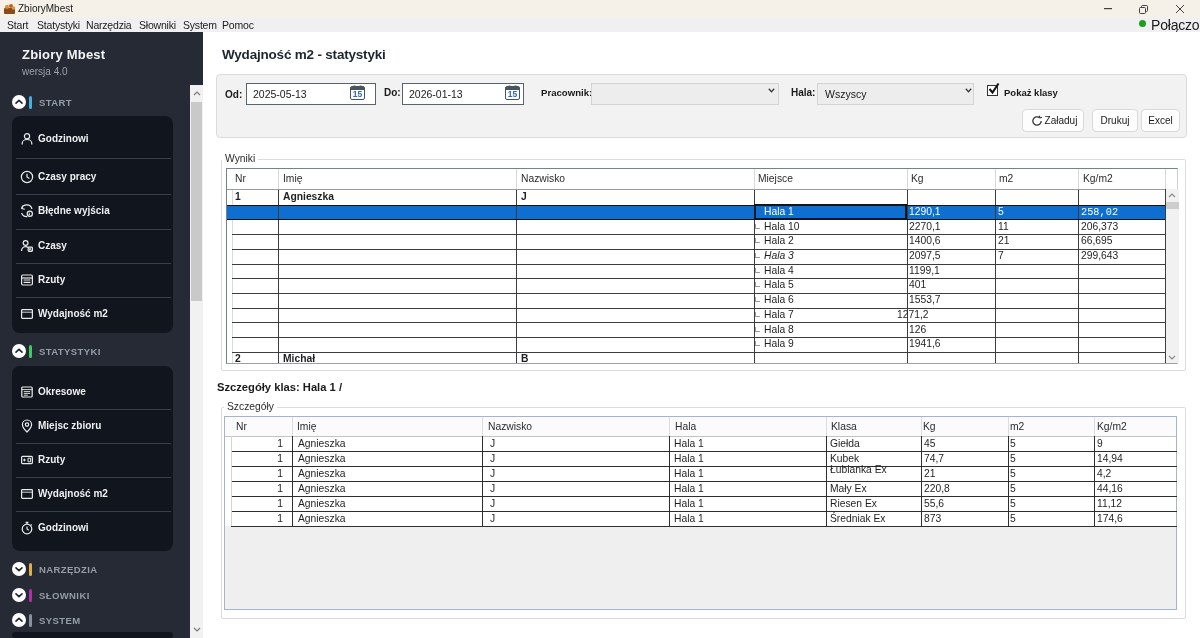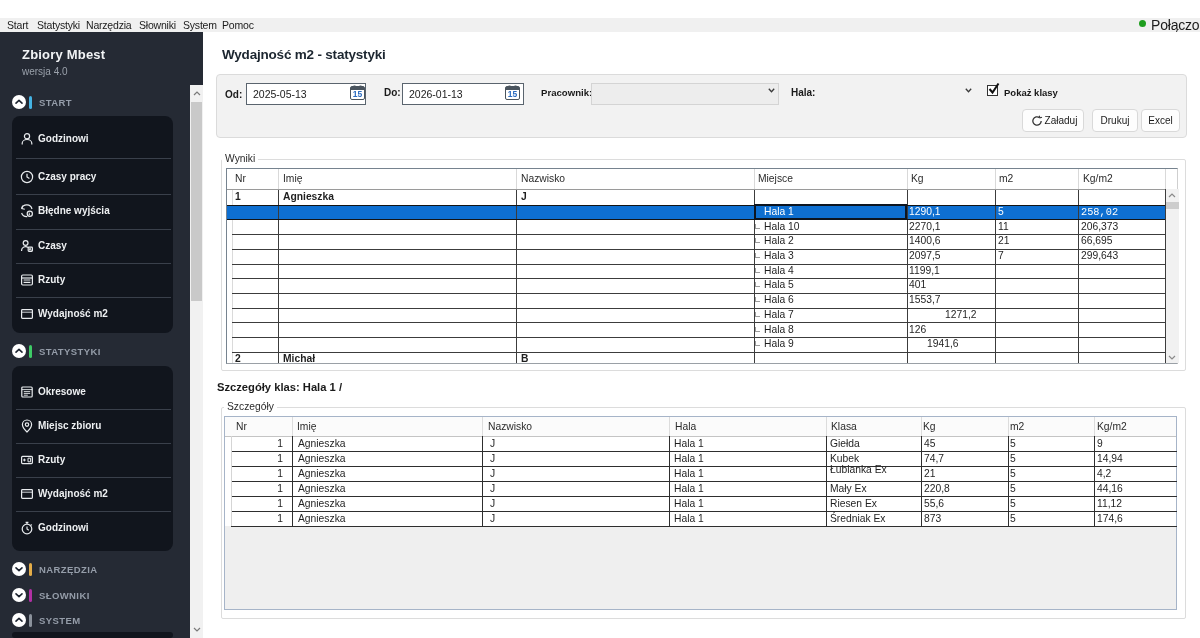--- a/index.html
+++ b/index.html
@@ -47,20 +47,39 @@
   .gbox { position:absolute; border:1px solid #dcdcdc; border-radius:2px; }
   .glabel { position:absolute; font-size:10.3px; color:#2a2a2a; background:#fff; padding:0 3px; }
 
   
   .cell { position:absolute; font-size:10.3px; color:#1f1f1f; white-space:nowrap; }
 </style>
 </head>
 <body>
 <div id="app">
 
+  <div id="titlebar">
+    <svg class="abs" style="left:3px;top:3px" width="13" height="12" viewBox="0 0 13 12">
+      <rect x="1" y="5" width="11" height="6" rx="1" fill="#8a4a1f"></rect>
+      <circle cx="4" cy="4" r="2" fill="#d98a2b"></circle>
+      <circle cx="8" cy="3" r="2" fill="#c2601e"></circle>
+      <circle cx="10.5" cy="5" r="1.8" fill="#e09a3a"></circle>
+    </svg>
+    <div class="apptitle">ZbioryMbest</div>
+    <svg class="winbtn" style="left:1104px;top:8px" width="8" height="2">
+        <rect width="8" height="1.2" fill="#404040"></rect>
+      </svg>
+    <svg class="winbtn" style="left:1139px;top:5px" width="9" height="9" viewBox="0 0 9 9" fill="none" stroke="#404040" stroke-width="1">
+      <rect x="0.5" y="2.5" width="6" height="6" rx="1"></rect>
+      <path d="M2.5 2.5 v-1 a1 1 0 0 1 1 -1 h4 a1 1 0 0 1 1 1 v4 a1 1 0 0 1 -1 1 h-1"></path>
+    </svg>
+    <svg class="winbtn" style="left:1176px;top:5px" width="8" height="8" viewBox="0 0 8 8" stroke="#404040" stroke-width="1">
+        <path d="M0 0 L8 8 M8 0 L0 8"></path>
+      </svg>
+  </div>
 
   <div id="menubar">
     <div class="menuitem" style="left:7px">Start</div>
     <div class="menuitem" style="left:37px">Statystyki</div>
     <div class="menuitem" style="left:86px">Narzędzia</div>
     <div class="menuitem" style="left:139px">Słowniki</div>
     <div class="menuitem" style="left:183px">System</div>
     <div class="menuitem" style="left:222px">Pomoc</div>
     <div class="abs" style="left:1139px;top:2px;width:7px;height:7px;border-radius:50%;background:#1e9e1e"></div>
     <div class="menuitem" style="left:1151px;font-size:14px">Połączona</div>
@@ -226,21 +245,21 @@
           <path d="M1 1 L4 4 L7 1" fill="none" stroke="#7a7a7a" stroke-width="1.2"></path>
         </svg>
     </div>
   </div>
 
   <div id="main">
     <div id="h1">Wydajność m2 - statystyki</div>
     <div id="fpanel"></div>
 
     <div class="flabel" style="left:22px;top:57px">Od:</div>
-    <div class="finput" style="left:43px;width:120px">2025-05-13</div>
+    <div class="finput" style="left:43px;width:130px">2025-05-13</div>
     <svg class="abs" style="left:147px;top:53px" width="15" height="15" viewBox="0 0 15 15">
         <rect x="0.5" y="1.5" width="14" height="13" rx="1.5" fill="#fff" stroke="#4a545e"></rect>
         <rect x="1" y="2" width="13" height="3" fill="#4a545e"></rect>
         <rect x="3.5" y="0.5" width="2" height="2.6" fill="#4a545e"></rect>
         <rect x="9.5" y="0.5" width="2" height="2.6" fill="#4a545e"></rect>
         <text x="7.5" y="12.2" font-size="8.5" font-weight="bold" fill="#2a6bc0" text-anchor="middle" font-family="Liberation Sans">15</text>
       </svg>
     <div class="flabel" style="left:181px;top:55px">Do:</div>
     <div class="finput" style="left:199px;width:122px">2026-01-13</div>
     <svg class="abs" style="left:302px;top:53px" width="15" height="15" viewBox="0 0 15 15">
@@ -249,20 +268,21 @@
         <rect x="3.5" y="0.5" width="2" height="2.6" fill="#4a545e"></rect>
         <rect x="9.5" y="0.5" width="2" height="2.6" fill="#4a545e"></rect>
         <text x="7.5" y="12.2" font-size="8.5" font-weight="bold" fill="#2a6bc0" text-anchor="middle" font-family="Liberation Sans">15</text>
       </svg>
     <div class="flabel" style="left:338px;top:55px;font-size:9.6px">Pracownik:</div>
     <div class="fcombo" style="left:388px;width:188px"></div>
     <svg class="abs" style="left:565px;top:56px" width="7" height="5" viewBox="0 0 7 5">
         <path d="M0.8 0.8 L3.5 3.8 L6.2 0.8" fill="none" stroke="#3a3a3a" stroke-width="1.3"></path>
       </svg>
     <div class="flabel" style="left:588px;top:55px">Hala:</div>
+    <div class="fcombo" style="left:614px;width:157px">Wszyscy</div>
     <svg class="abs" style="left:762px;top:56px" width="7" height="5" viewBox="0 0 7 5">
         <path d="M0.8 0.8 L3.5 3.8 L6.2 0.8" fill="none" stroke="#3a3a3a" stroke-width="1.3"></path>
       </svg>
     <div class="abs" style="left:784px;top:53px;width:11px;height:11px;background:#fff;border:1px solid #333"></div>
     <svg class="abs" style="left:785px;top:50px" width="12" height="13" viewBox="0 0 12 13">
         <path d="M1.5 7 L4.5 10.5 L10.5 1.5" fill="none" stroke="#111" stroke-width="2"></path>
       </svg>
     <div class="flabel" style="left:801px;top:55px;font-size:9.5px">Pokaż klasy</div>
 
     <div class="btn" style="left:819px;width:62px">
@@ -323,42 +343,42 @@
       <div class="cell" style="left:537px;top:51.6px;">Hala 10</div>
       <div class="cell" style="left:682px;top:51.6px;">2270,1</div>
       <div class="cell" style="left:771px;top:51.6px;">11</div>
       <div class="cell" style="left:854px;top:51.6px;">206,373</div>
       <div class="abs" style="left:528px;top:69.3px;width:5px;height:5px;border-left:1px solid #9a9a9a;border-bottom:1px solid #9a9a9a"></div>
       <div class="cell" style="left:537px;top:66.3px;">Hala 2</div>
       <div class="cell" style="left:682px;top:66.3px;">1400,6</div>
       <div class="cell" style="left:771px;top:66.3px;">21</div>
       <div class="cell" style="left:854px;top:66.3px;">66,695</div>
       <div class="abs" style="left:528px;top:84.0px;width:5px;height:5px;border-left:1px solid #9a9a9a;border-bottom:1px solid #9a9a9a"></div>
-      <div class="cell" style="left:537px;top:81.0px;">Hala 3</div>
+      <div class="cell" style="left:537px;top:81.0px;font-style:italic;">Hala 3</div>
       <div class="cell" style="left:682px;top:81.0px;">2097,5</div>
       <div class="cell" style="left:771px;top:81.0px;">7</div>
       <div class="cell" style="left:854px;top:81.0px;">299,643</div>
       <div class="abs" style="left:528px;top:98.7px;width:5px;height:5px;border-left:1px solid #9a9a9a;border-bottom:1px solid #9a9a9a"></div>
       <div class="cell" style="left:537px;top:95.7px;">Hala 4</div>
       <div class="cell" style="left:682px;top:95.7px;">1199,1</div>
       <div class="abs" style="left:528px;top:113.4px;width:5px;height:5px;border-left:1px solid #9a9a9a;border-bottom:1px solid #9a9a9a"></div>
       <div class="cell" style="left:537px;top:110.4px;">Hala 5</div>
       <div class="cell" style="left:682px;top:110.4px;">401</div>
       <div class="abs" style="left:528px;top:128.1px;width:5px;height:5px;border-left:1px solid #9a9a9a;border-bottom:1px solid #9a9a9a"></div>
       <div class="cell" style="left:537px;top:125.1px;">Hala 6</div>
       <div class="cell" style="left:682px;top:125.1px;">1553,7</div>
       <div class="abs" style="left:528px;top:142.8px;width:5px;height:5px;border-left:1px solid #9a9a9a;border-bottom:1px solid #9a9a9a"></div>
       <div class="cell" style="left:537px;top:139.8px;">Hala 7</div>
-      <div class="cell" style="left:718px;top:139.8px;">1271,2</div>
+      <div class="cell" style="left:670px;top:139.8px;">1271,2</div>
       <div class="abs" style="left:528px;top:157.5px;width:5px;height:5px;border-left:1px solid #9a9a9a;border-bottom:1px solid #9a9a9a"></div>
       <div class="cell" style="left:537px;top:154.5px;">Hala 8</div>
       <div class="cell" style="left:682px;top:154.5px;">126</div>
       <div class="abs" style="left:528px;top:172.2px;width:5px;height:5px;border-left:1px solid #9a9a9a;border-bottom:1px solid #9a9a9a"></div>
       <div class="cell" style="left:537px;top:169.2px;">Hala 9</div>
-      <div class="cell" style="left:682px;top:169.2px;padding-left:18px;">1941,6</div>
+      <div class="cell" style="left:682px;top:169.2px;">1941,6</div>
       <div class="cell" style="left:8px;top:183.9px;font-weight:bold">2</div>
       <div class="cell" style="left:56px;top:183.9px;font-weight:bold">Michał</div>
       <div class="cell" style="left:294px;top:183.9px;font-weight:bold">B</div>
       <div class="abs" style="left:527px;top:34.7px;width:153px;height:16.7px;border:2px solid #0d1520"></div>
       <div class="abs" style="left:938px;top:20px;width:14px;height:174px;background:#f1f1f1"></div>
       <div class="abs" style="left:938px;top:0;width:1px;height:20px;background:#d9d9d9"></div>
       <div class="abs" style="left:938px;top:20px;width:1px;height:174px;background:#3c3c3c"></div>
       <svg class="abs" style="left:941px;top:24px" width="8" height="5" viewBox="0 0 8 5">
           <path d="M1 4 L4 1 L7 4" fill="none" stroke="#8a8a8a" stroke-width="1.2"></path>
         </svg>

